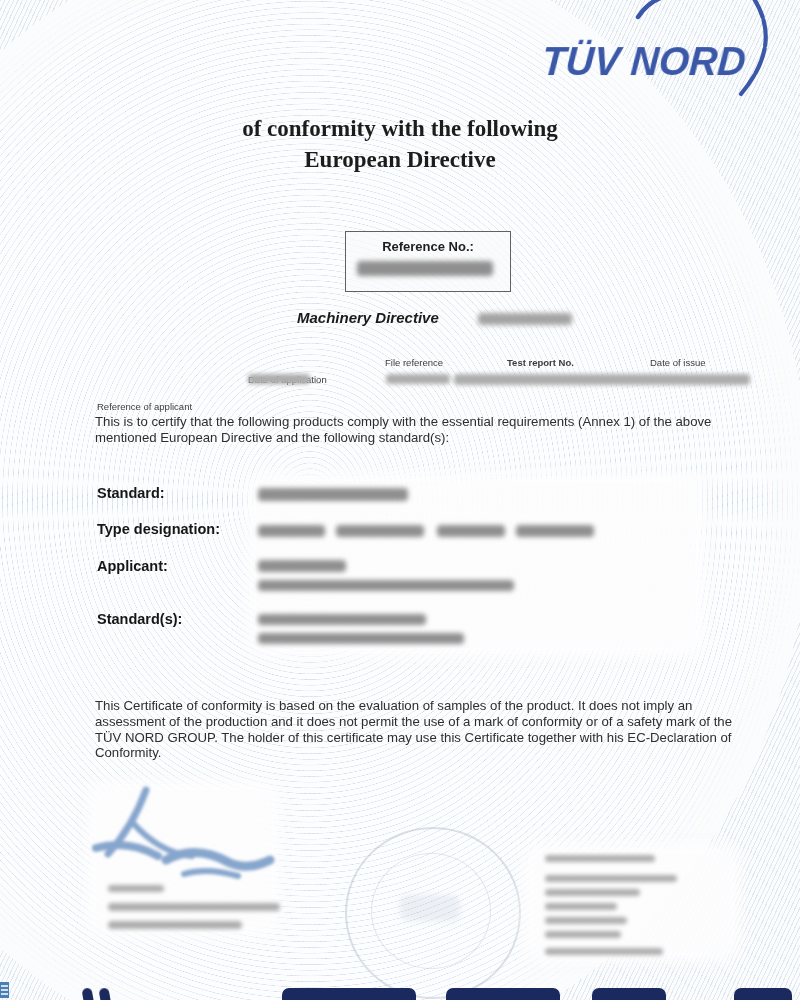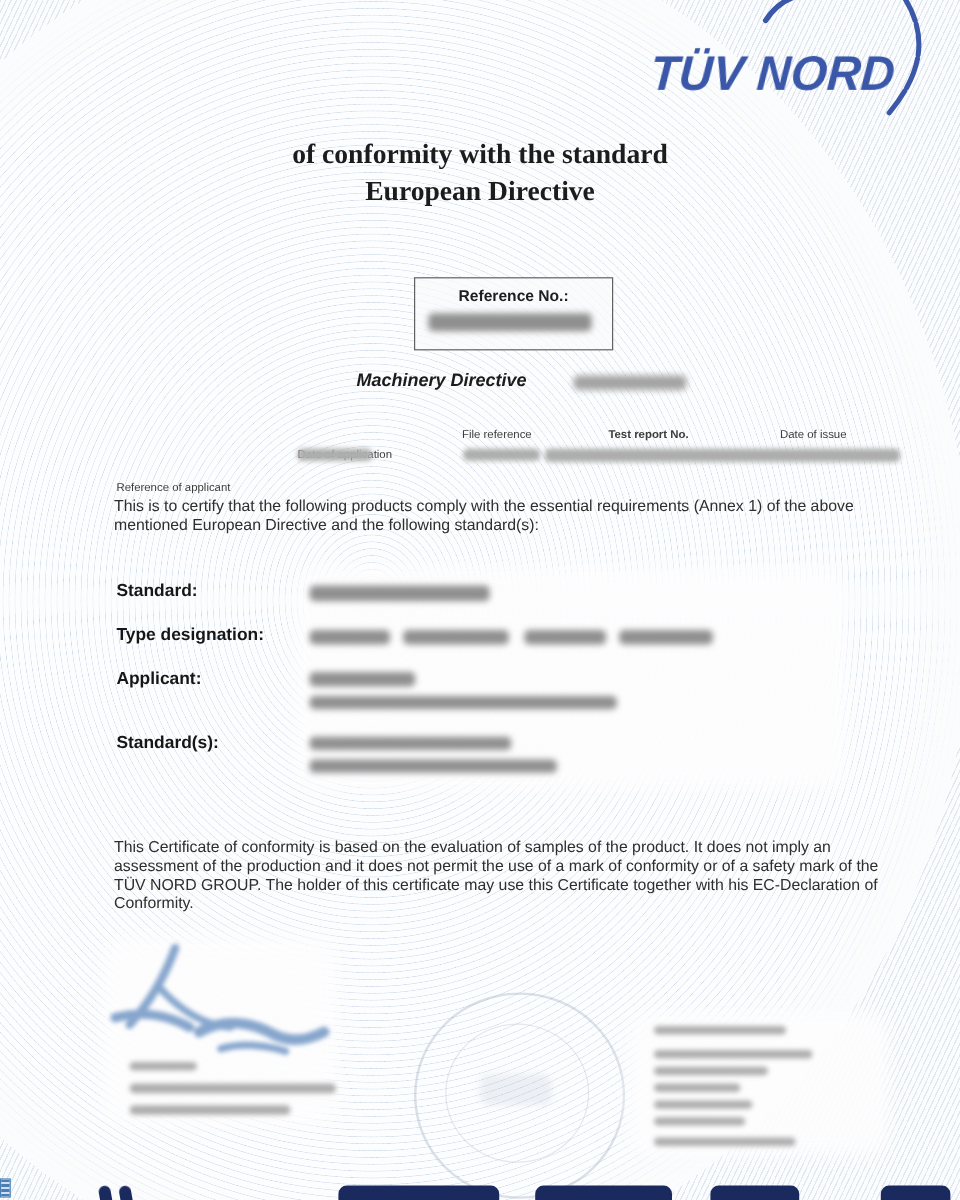--- a/index.html
+++ b/index.html
@@ -111,21 +111,21 @@
   <div class="guilloche"></div>
 
   <svg class="logo-arcs" viewBox="0 0 800 130">
     <path d="M638 17 Q648 2 663 -3" fill="none" stroke="#3a57a8" stroke-width="4.5" stroke-linecap="round"></path>
     <path d="M751 -6 C773 26 771 58 741 94" fill="none" stroke="#3a57a8" stroke-width="4.2" stroke-linecap="round" stroke-dasharray="26 3"></path>
   </svg>
 
   <div class="logo-text">TÜV NORD</div>
 
   <div class="title">
-    <div>of conformity with the standard</div>
+    <div>of conformity with the following</div>
     <div>European Directive</div>
   </div>
 
   <div class="regbox">
     <div class="lbl">Reference No.:</div>
     <div class="bar dark" style="left:11px;top:29px;width:136px;height:15px;"></div>
   </div>
 
   <div class="directive">Machinery Directive</div>
   <div class="bar mid" style="left:478px;top:313px;width:94px;height:12px;"></div>

